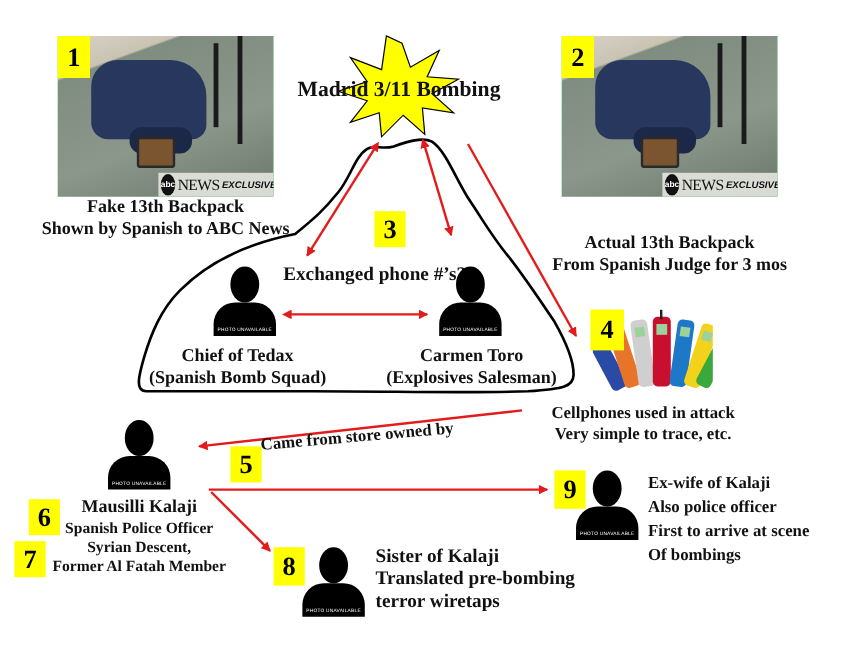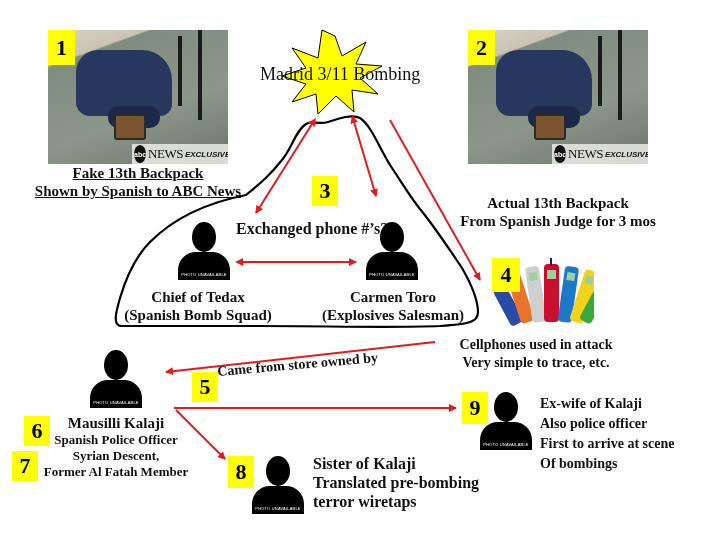--- a/index.html
+++ b/index.html
@@ -51,37 +51,37 @@
 
   <line x1="312" y1="124" x2="256" y2="213" stroke="#e31b1b" stroke-width="2" marker-start="url(#ahs)" marker-end="url(#ah)"></line>
   <line x1="354" y1="122" x2="376" y2="196" stroke="#e31b1b" stroke-width="2" marker-start="url(#ahs)" marker-end="url(#ah)"></line>
   <line x1="242" y1="262" x2="356" y2="262" stroke="#e31b1b" stroke-width="2" marker-start="url(#ahs)" marker-end="url(#ah)"></line>
   <line x1="390" y1="120" x2="480" y2="280" stroke="#e31b1b" stroke-width="2" marker-end="url(#ah)"></line>
   <line x1="435" y1="342" x2="166" y2="372" stroke="#e31b1b" stroke-width="2" marker-end="url(#ah)"></line>
   <line x1="174" y1="408" x2="456" y2="408" stroke="#e31b1b" stroke-width="2" marker-end="url(#ah)"></line>
   <line x1="176" y1="410" x2="225" y2="459" stroke="#e31b1b" stroke-width="2" marker-end="url(#ah)"></line>
 </svg>
 
-<div class="abs" style="left:248px;top:64px;font-size:18px;font-weight:normal;white-space:nowrap;margin-left:12px;">Madrid 3/11 Bombing</div>
+<div class="abs" style="left:248px;top:64px;font-size:18px;font-weight:bold;white-space:nowrap;">Madrid 3/11 Bombing</div>
 
 <div class="photo" style="left:48px;top:30px;width:180px;height:134px;">
   <div class="floor"></div>
   <div class="bag" style="left:28px;top:20px;width:96px;height:66px;"></div>
   <div class="bag2" style="left:60px;top:76px;width:52px;height:22px;"></div>
   <div class="strap" style="left:66px;top:84px;width:28px;height:22px;"></div>
   <div class="leg" style="left:130px;top:6px;height:70px;"></div>
   <div class="leg" style="left:150px;top:0px;height:90px;"></div>
   <div class="abcbar">
     <span class="abclogo">abc</span>
     <span class="abcnews">NEWS</span>
     <span class="abcexcl">EXCLUSIVE</span>
   </div>
 </div>
 <div class="badge b22" style="left:48px;top:30px;width:27px;height:35px;line-height:35px;">1</div>
-<div class="cap" style="left:18px;top:164px;width:240px;text-decoration:underline;">
+<div class="cap" style="left:18px;top:164px;width:240px;">
   <div>Fake 13th Backpack</div>
   <div>Shown by Spanish to ABC News</div>
 </div>
 
 <div class="photo" style="left:468px;top:30px;width:180px;height:134px;">
   <div class="floor"></div>
   <div class="bag" style="left:28px;top:20px;width:96px;height:66px;"></div>
   <div class="bag2" style="left:60px;top:76px;width:52px;height:22px;"></div>
   <div class="strap" style="left:66px;top:84px;width:28px;height:22px;"></div>
   <div class="leg" style="left:130px;top:6px;height:70px;"></div>

